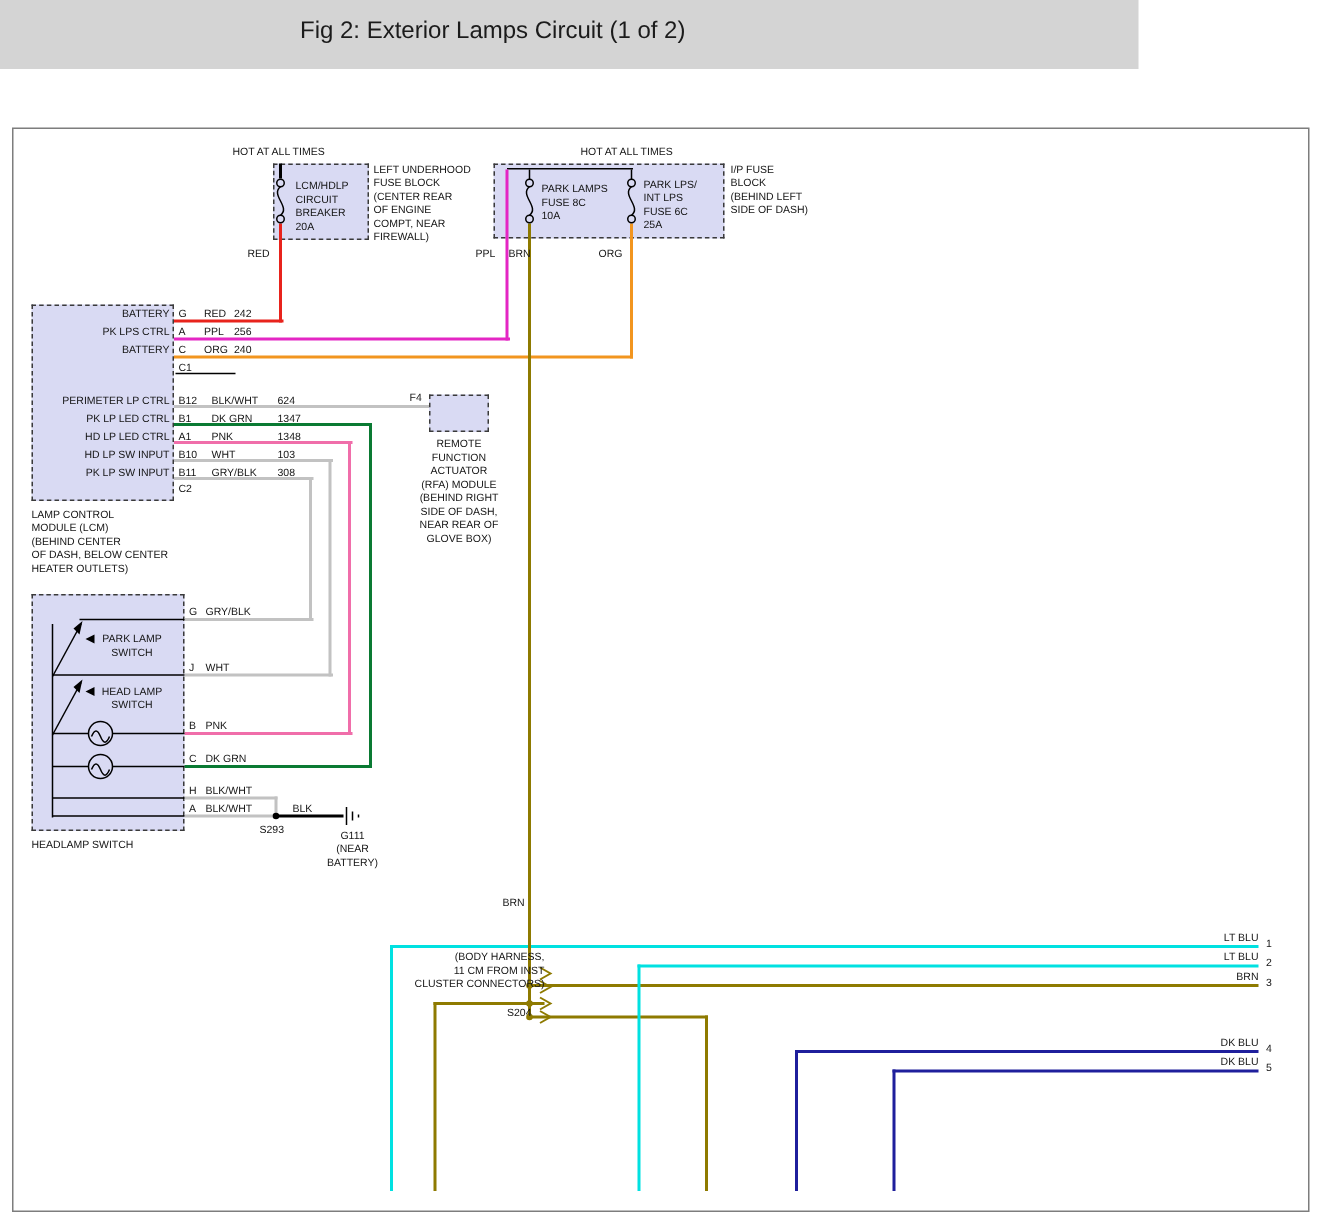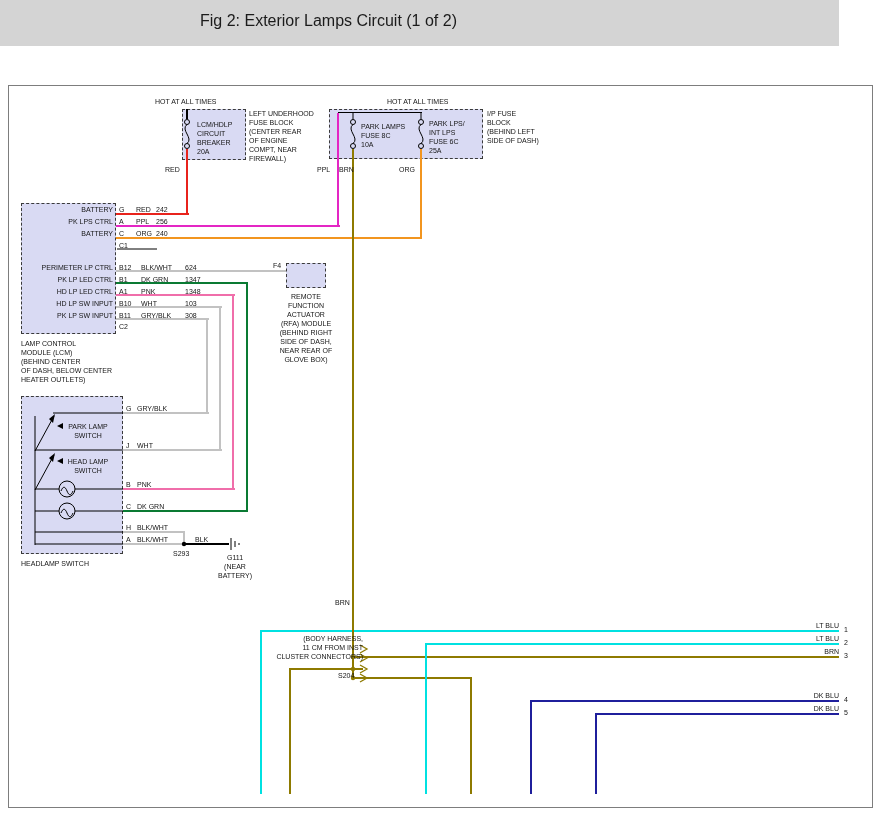--- a/index.html
+++ b/index.html
@@ -1,19 +1,19 @@
 <!DOCTYPE html>
 <html style="--red: #e8231c; --purple: #e426c4; --orange: #f2951f; --brown: #8e7a00; --light_blue: #00e1e1; --dark_blue: #1f1f9c; --dark_green: #0a7a33; --pink: #f06eaa; --gray: #c2c2c2; --black: #000000; --lavender: #d9daf3; --header_bg: #d4d4d4;"><head>
 <meta charset="utf-8">
 <style>
   *{margin:0;padding:0;box-sizing:border-box}
   html,body{background:#fff}
   body{width:881px;height:817px;position:relative;overflow:hidden;
        font-family:"Liberation Sans",sans-serif}
-  #hdr{position:absolute;left:0;top:0;width:839px;height:46px;background:var(--header_bg,#d4d4d4)}
+  #hdr{position:absolute;left:0;top:0;width:759px;height:46px;background:var(--header_bg,#d4d4d4)}
   #title{position:absolute;left:200px;top:12px;font-size:16px;color:#1b1b1b}
   #diagram{position:absolute;left:8px;top:85px;width:865px;height:723px;
            border:1px solid #7d7d7d;background:#fff}
   .modbox{position:absolute;border:1px dashed #3a3a3a;background:var(--lavender,#d9daf3)}
   .w{position:absolute}
   .h{height:2px}.v{width:2px}
   .red{background:var(--red)}   .ppl{background:var(--purple)}
   .org{background:var(--orange)}.brn{background:var(--brown)}
   .ltb{background:var(--light_blue)} .dkb{background:var(--dark_blue)}
   .grn{background:var(--dark_green)} .pnk{background:var(--pink)}

